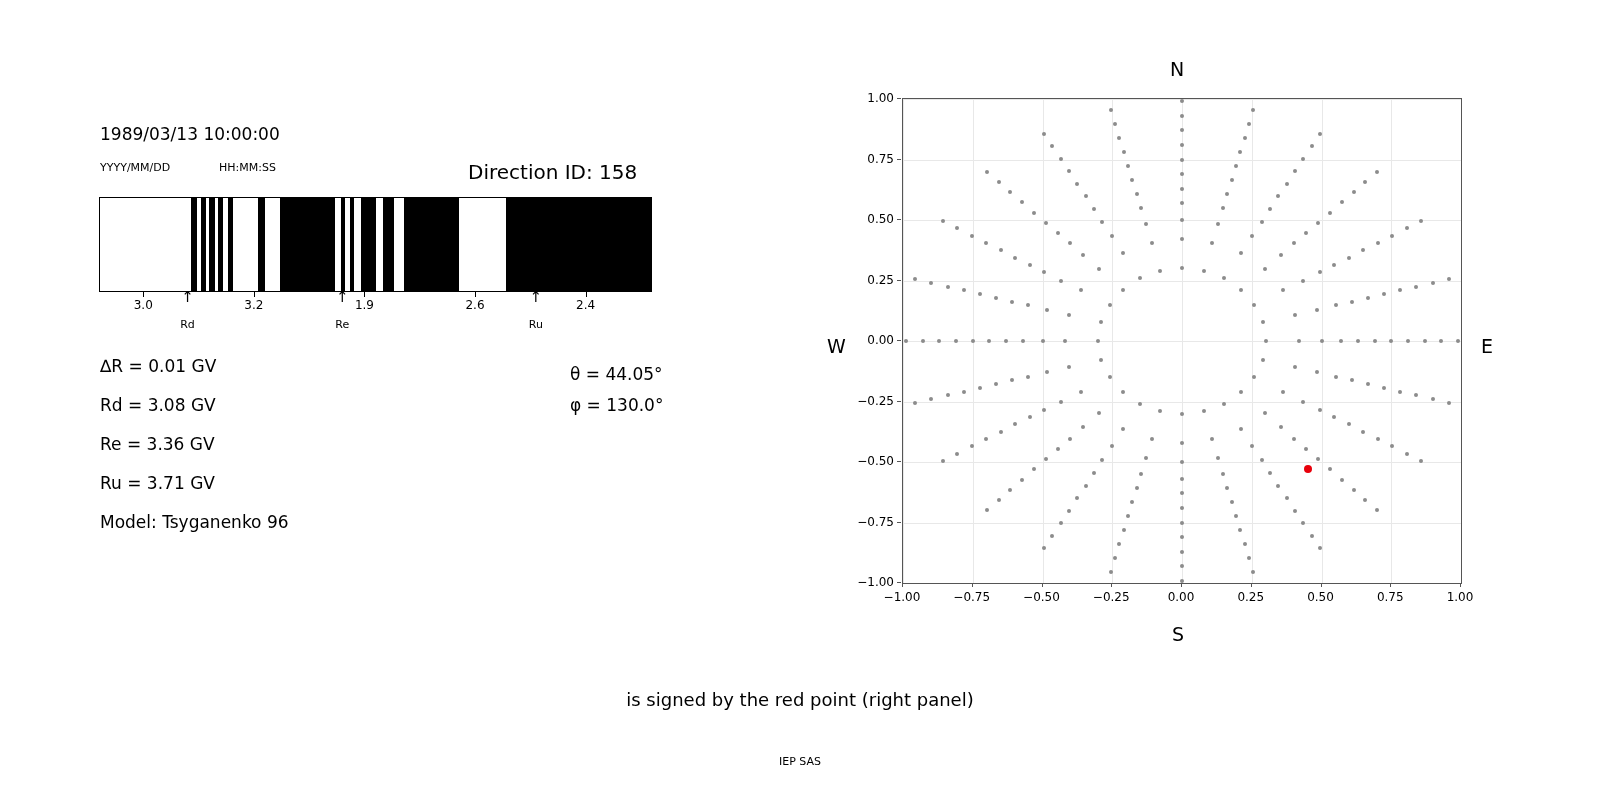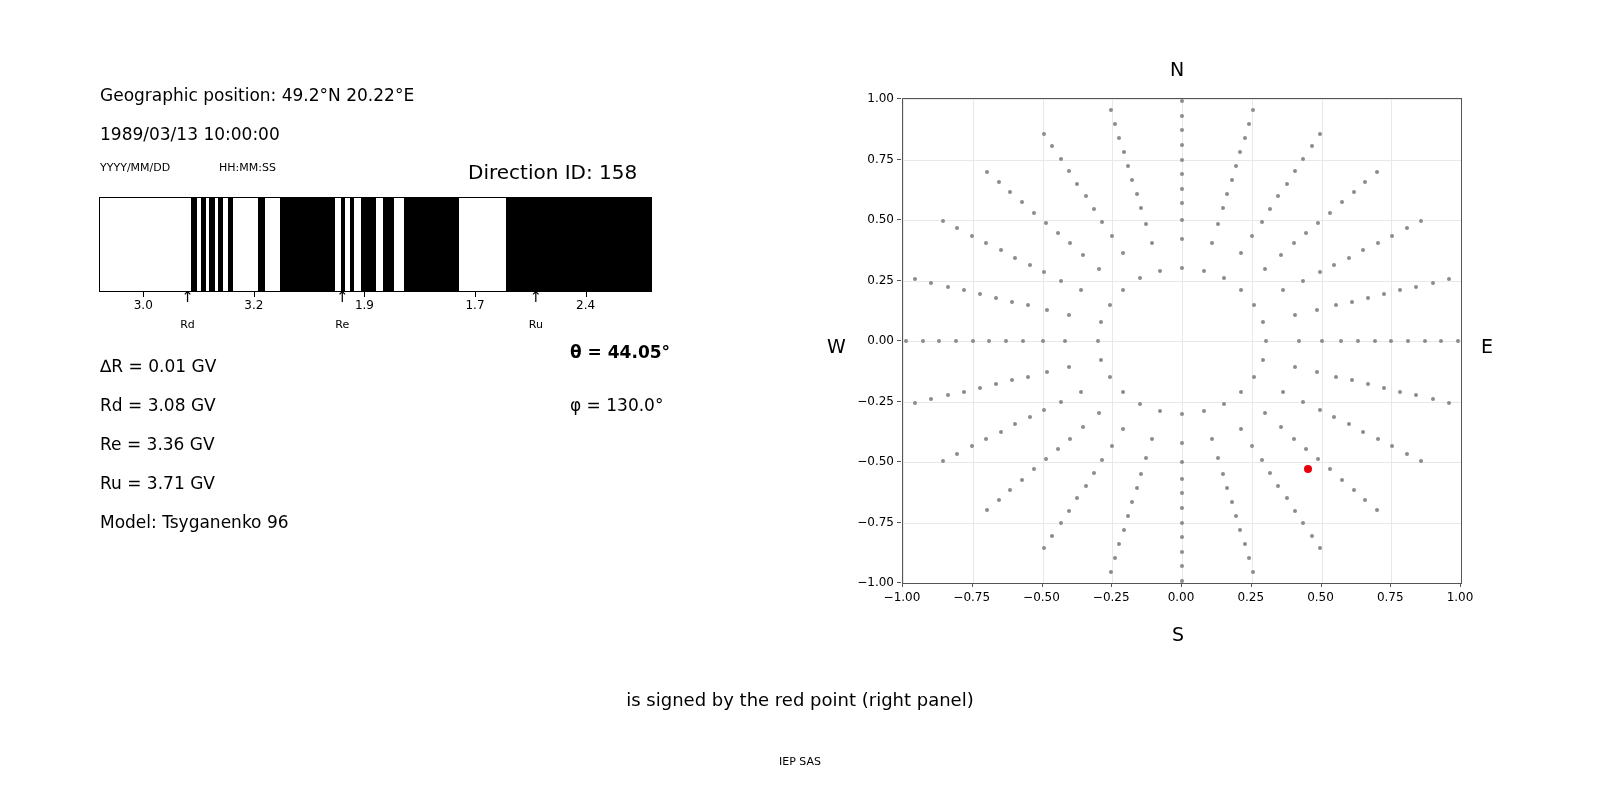--- a/index.html
+++ b/index.html
@@ -98,21 +98,21 @@
   .stat-line {
     position: absolute;
     font-size: 17px;
     white-space: nowrap;
   }
   #st-dr    { left: 100px; top: 356px; }
   #st-rd    { left: 100px; top: 395px; }
   #st-re    { left: 100px; top: 434px; }
   #st-ru    { left: 100px; top: 473px; }
   #st-model { left: 100px; top: 512px; }
-  #st-theta { left: 570px; top: 342px; font-weight: bold; }
+  #st-theta { left: 570px; top: 364px; }
   #st-phi   { left: 570px; top: 395px; }
 
   
   #right-panel {
     position: absolute;
     left: 800px;
     top: 0;
     width: 800px;
     height: 660px;
   }
@@ -203,21 +203,20 @@
     width: 1600px;
     text-align: center;
     font-size: 11px;
   }
 </style>
 </head>
 <body>
 
 <div id="left-panel">
 
-  <div class="info-line" id="geo-position">Geographic position: 49.2°N 20.22°E</div>
   <div class="info-line" id="datetime">1989/03/13 10:00:00</div>
   <div class="info-line" id="fmt-date">YYYY/MM/DD</div>
   <div class="info-line" id="fmt-time">HH:MM:SS</div>
   <div class="info-line" id="direction-id">Direction ID: 158</div>
 
   <div id="penumbra-wrap">
     <div id="penumbra-bar">
         <div class="pen-band" style="left: 91.245px; width: 5.53px;"></div>
         <div class="pen-band" style="left: 101.199px; width: 4.977px;"></div>
         <div class="pen-band" style="left: 109.494px; width: 5.53px;"></div>
@@ -234,21 +233,21 @@
       </div>
   </div>
   <div id="pen-axis">
       <div class="tick" style="left: 44.24px;"></div>
       <div class="tick-label" style="left: 44.24px;">3.0</div>
       <div class="tick" style="left: 154.84px;"></div>
       <div class="tick-label" style="left: 154.84px;">3.2</div>
       <div class="tick" style="left: 265.44px;"></div>
       <div class="tick-label" style="left: 265.44px;">1.9</div>
       <div class="tick" style="left: 376.04px;"></div>
-      <div class="tick-label" style="left: 376.04px;">1.7</div>
+      <div class="tick-label" style="left: 376.04px;">2.6</div>
       <div class="tick" style="left: 486.64px;"></div>
       <div class="tick-label" style="left: 486.64px;">2.4</div>
       <div class="rig-arrow" style="left: 88.48px; top: -2px;">↑</div>
       <div class="rig-arrow-label" style="left: 88.48px; top: 26px;">Rd</div>
       <div class="rig-arrow" style="left: 243.32px; top: -2px;">↑</div>
       <div class="rig-arrow-label" style="left: 243.32px; top: 26px;">Re</div>
       <div class="rig-arrow" style="left: 436.87px; top: -2px;">↑</div>
       <div class="rig-arrow-label" style="left: 436.87px; top: 26px;">Ru</div>
     </div>
 

